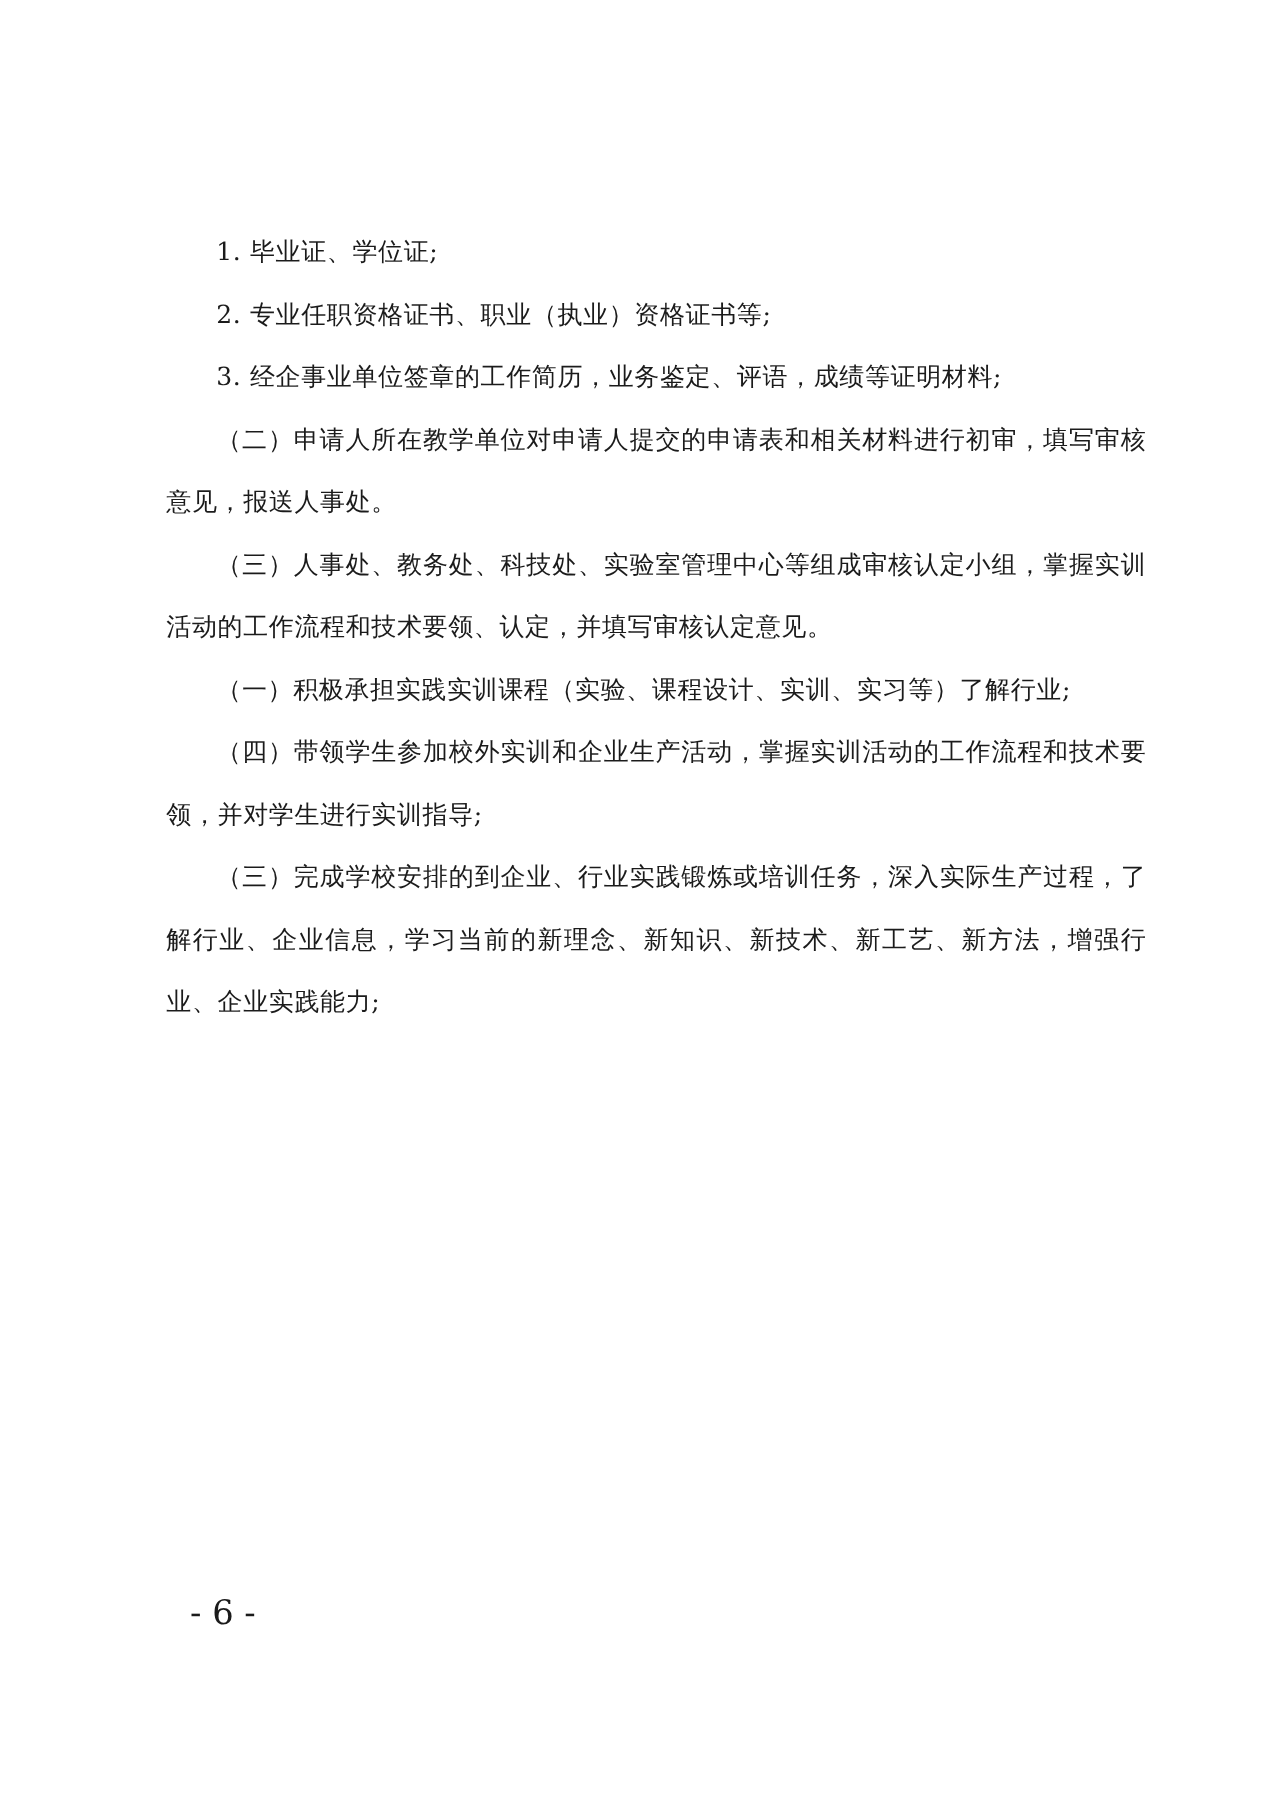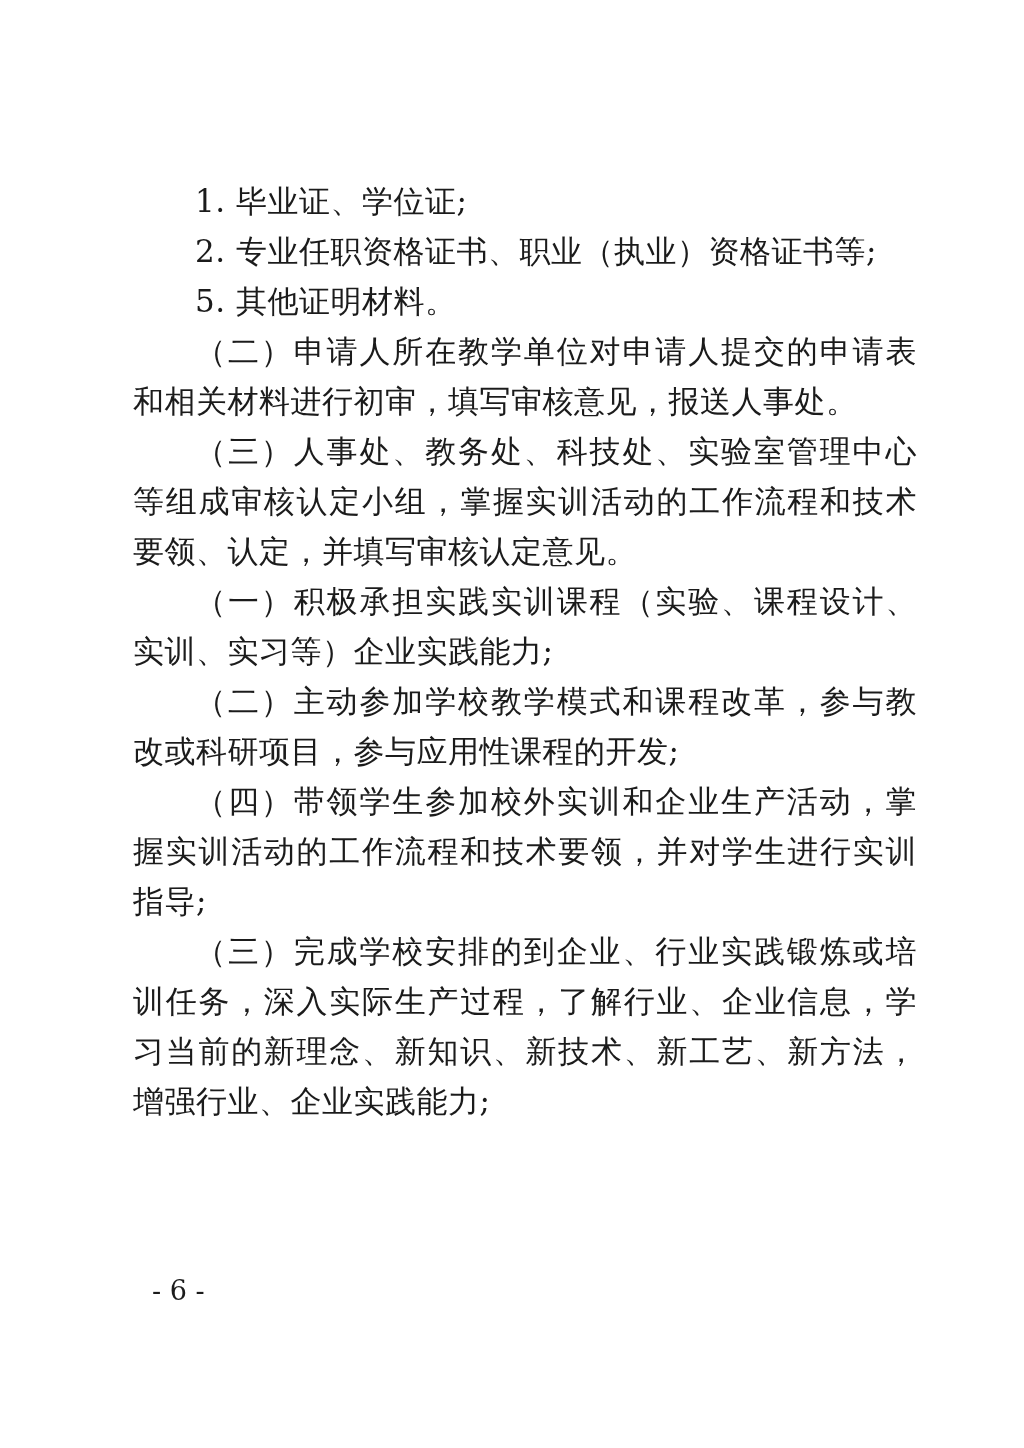--- a/index.html
+++ b/index.html
@@ -18,21 +18,21 @@
   }
   .body-text {
     position: absolute;
     left: 133px;
     top: 176px;
     width: 784px;
   }
   .para {
     margin: 0;
     padding: 0;
-    font-size: 31px;
+    font-size: 20px;
     line-height: 50px;
     text-align: justify;
     text-indent: 2em;
     letter-spacing: 0.5px;
     word-break: break-all;
   }
   .footer {
     position: absolute;
     left: 152px;
     top: 1274px;
@@ -43,22 +43,21 @@
   }
 </style>
 </head>
 <body>
 
 <div class="page">
   <div class="body-text">
 
   <p class="para">1. 毕业证、学位证;</p>
       <p class="para">2. 专业任职资格证书、职业（执业）资格证书等;</p>
-      <p class="para">5. 其他证明材料。</p>
+      <p class="para">3. 经企事业单位签章的工作简历，业务鉴定、评语，成绩等证明材料;</p>
       <p class="para">（二）申请人所在教学单位对申请人提交的申请表和相关材料进行初审，填写审核意见，报送人事处。</p>
       <p class="para">（三）人事处、教务处、科技处、实验室管理中心等组成审核认定小组，掌握实训活动的工作流程和技术要领、认定，并填写审核认定意见。</p>
-      <p class="para">（一）积极承担实践实训课程（实验、课程设计、实训、实习等）企业实践能力;</p>
-      <p class="para">（二）主动参加学校教学模式和课程改革，参与教改或科研项目，参与应用性课程的开发;</p>
+      <p class="para">（一）积极承担实践实训课程（实验、课程设计、实训、实习等）了解行业;</p>
       <p class="para">（四）带领学生参加校外实训和企业生产活动，掌握实训活动的工作流程和技术要领，并对学生进行实训指导;</p>
       <p class="para">（三）完成学校安排的到企业、行业实践锻炼或培训任务，深入实际生产过程，了解行业、企业信息，学习当前的新理念、新知识、新技术、新工艺、新方法，增强行业、企业实践能力;</p>
     </div>
   <div class="footer">- 6 -</div>
 </div>
 
 </body></html>

